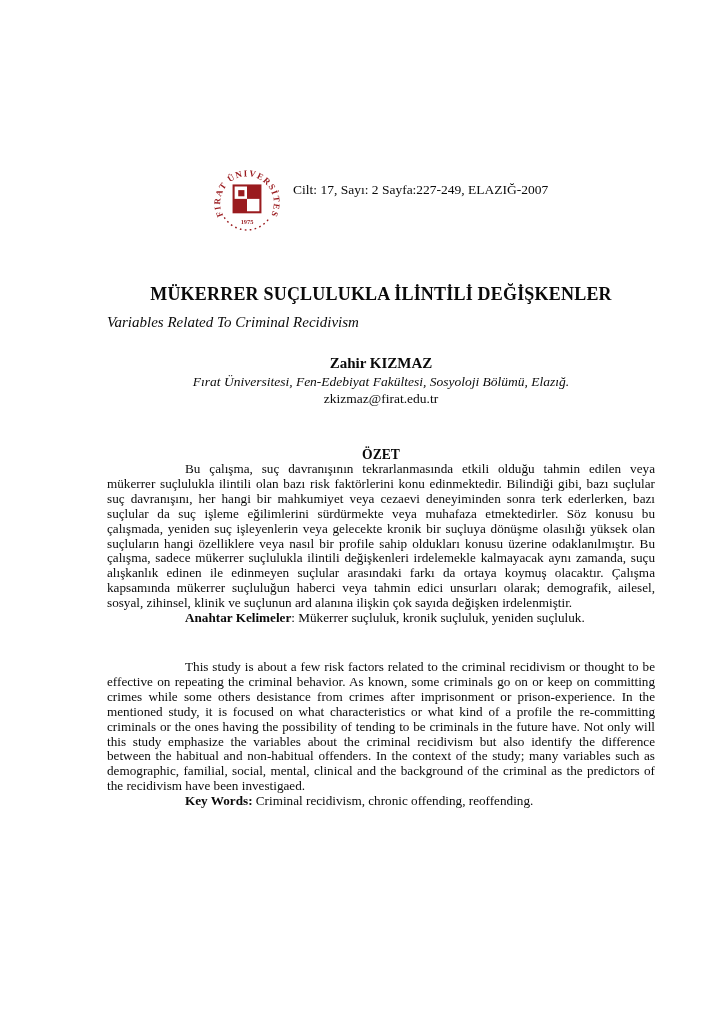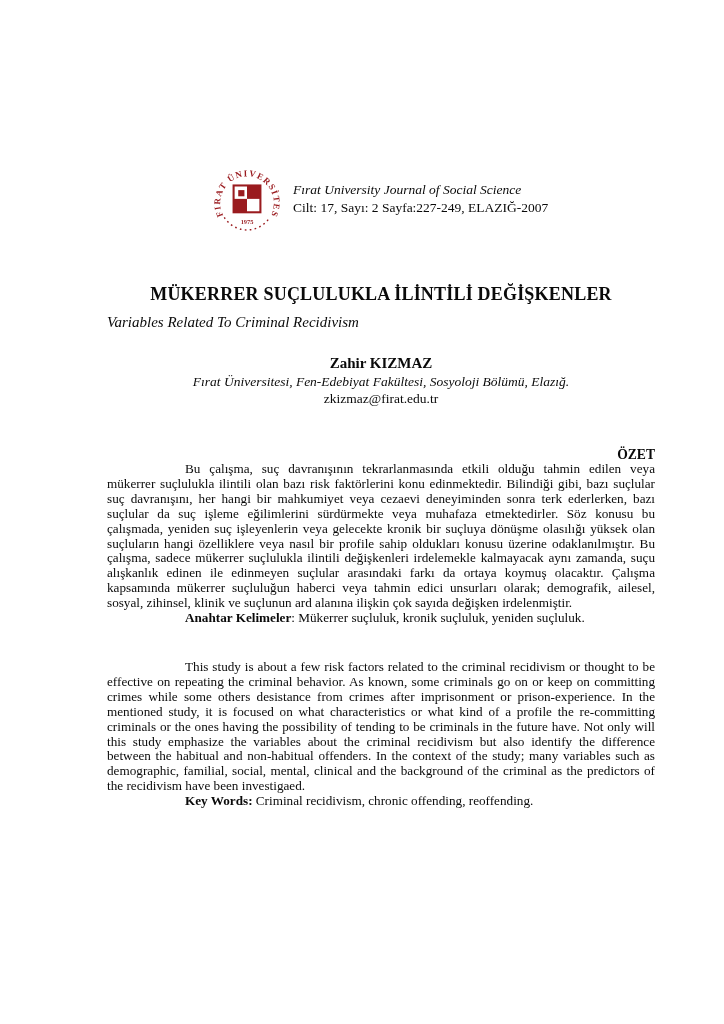--- a/index.html
+++ b/index.html
@@ -20,21 +20,21 @@
   .col{position:absolute;left:107px;width:548px;}
 
   .main-title{top:284px;text-align:center;font-size:18px;font-weight:bold;letter-spacing:0.2px;}
   .subtitle{top:314px;font-size:15px;font-style:italic;}
 
   .author-block{top:355px;text-align:center;line-height:17.6px;}
   .author-name{font-weight:bold;font-size:15px;}
   .author-affil{font-style:italic;font-size:13.5px;}
   .author-email{font-size:13.5px;}
 
-  .sec-heading{text-align:right;font-weight:bold;font-size:13.6px;}
+  .sec-heading{text-align:center;font-weight:bold;font-size:13.6px;}
   .ozet-heading{top:447px;}
   .abstract-heading{top:645px;}
 
   .body-block{font-size:13.2px;line-height:14.9px;text-align:justify;}
   .ozet-body{top:462px;}
   .abstract-body{top:660px;}
   .body-block p{margin:0;}
   .body-block p.para{text-indent:78px;}
   .body-block p.kwline{padding-left:78px;text-align:left;}
   .kwline b{font-weight:bold;}
@@ -61,21 +61,20 @@
           <rect x="19" y="15" width="26" height="26" fill="#ffffff" stroke="#9a1b1f" stroke-width="2"></rect>
           <rect x="32" y="15" width="13" height="13" fill="#9a1b1f"></rect>
           <rect x="19" y="28" width="13" height="13" fill="#9a1b1f"></rect>
           <rect x="23.5" y="19.5" width="6" height="6" fill="#9a1b1f"></rect>
         </g>
 
         <text x="32" y="52.5" font-size="6.2" font-weight="bold" fill="#9a1b1f" text-anchor="middle" font-family="Liberation Serif, serif">1975</text>
       </svg>
     </div>
     <div class="journal-lines">
-      <div class="it">Fırat University Journal of Social Science</div>
       <div>Cilt: 17, Sayı: 2 Sayfa:227-249, ELAZIĞ-2007</div>
     </div>
   </div>
 
   <div class="col main-title">MÜKERRER SUÇLULUKLA İLİNTİLİ DEĞİŞKENLER</div>
   <div class="col subtitle">Variables Related To Criminal Recidivism</div>
 
   <div class="col author-block">
     <div class="author-name">Zahir KIZMAZ</div>
     <div class="author-affil">Fırat Üniversitesi, Fen-Edebiyat Fakültesi, Sosyoloji Bölümü, Elazığ.</div>

